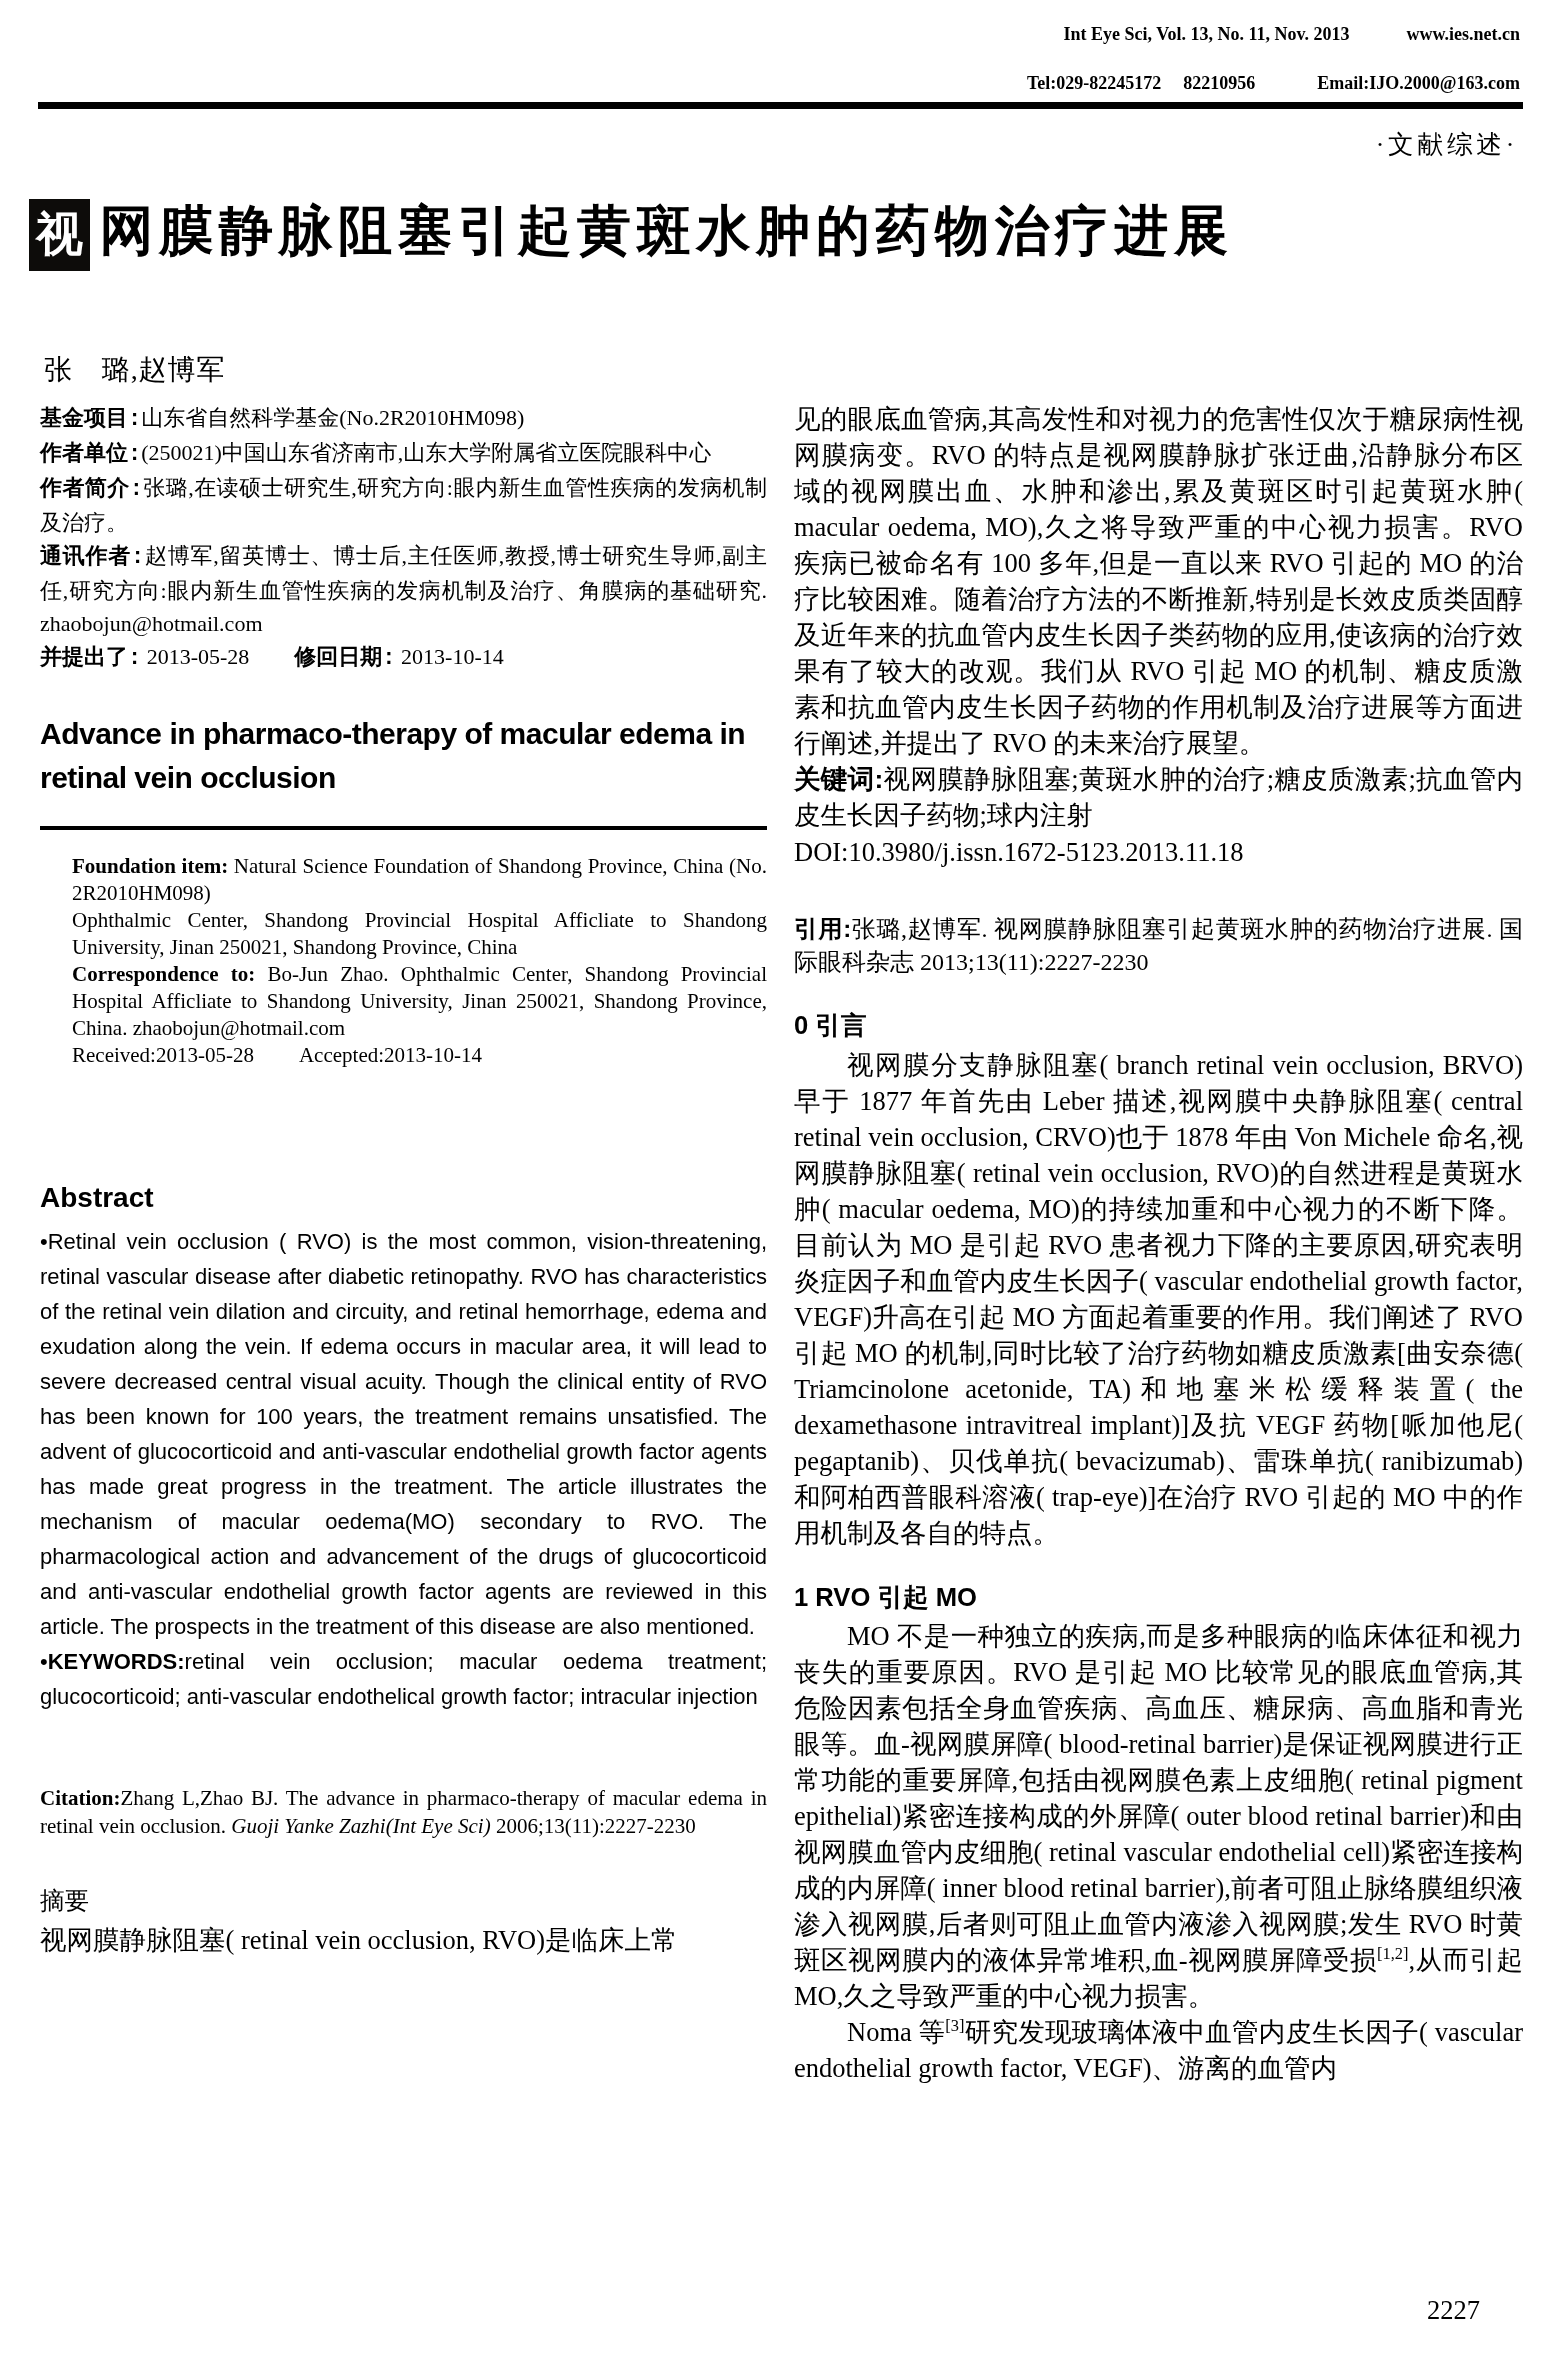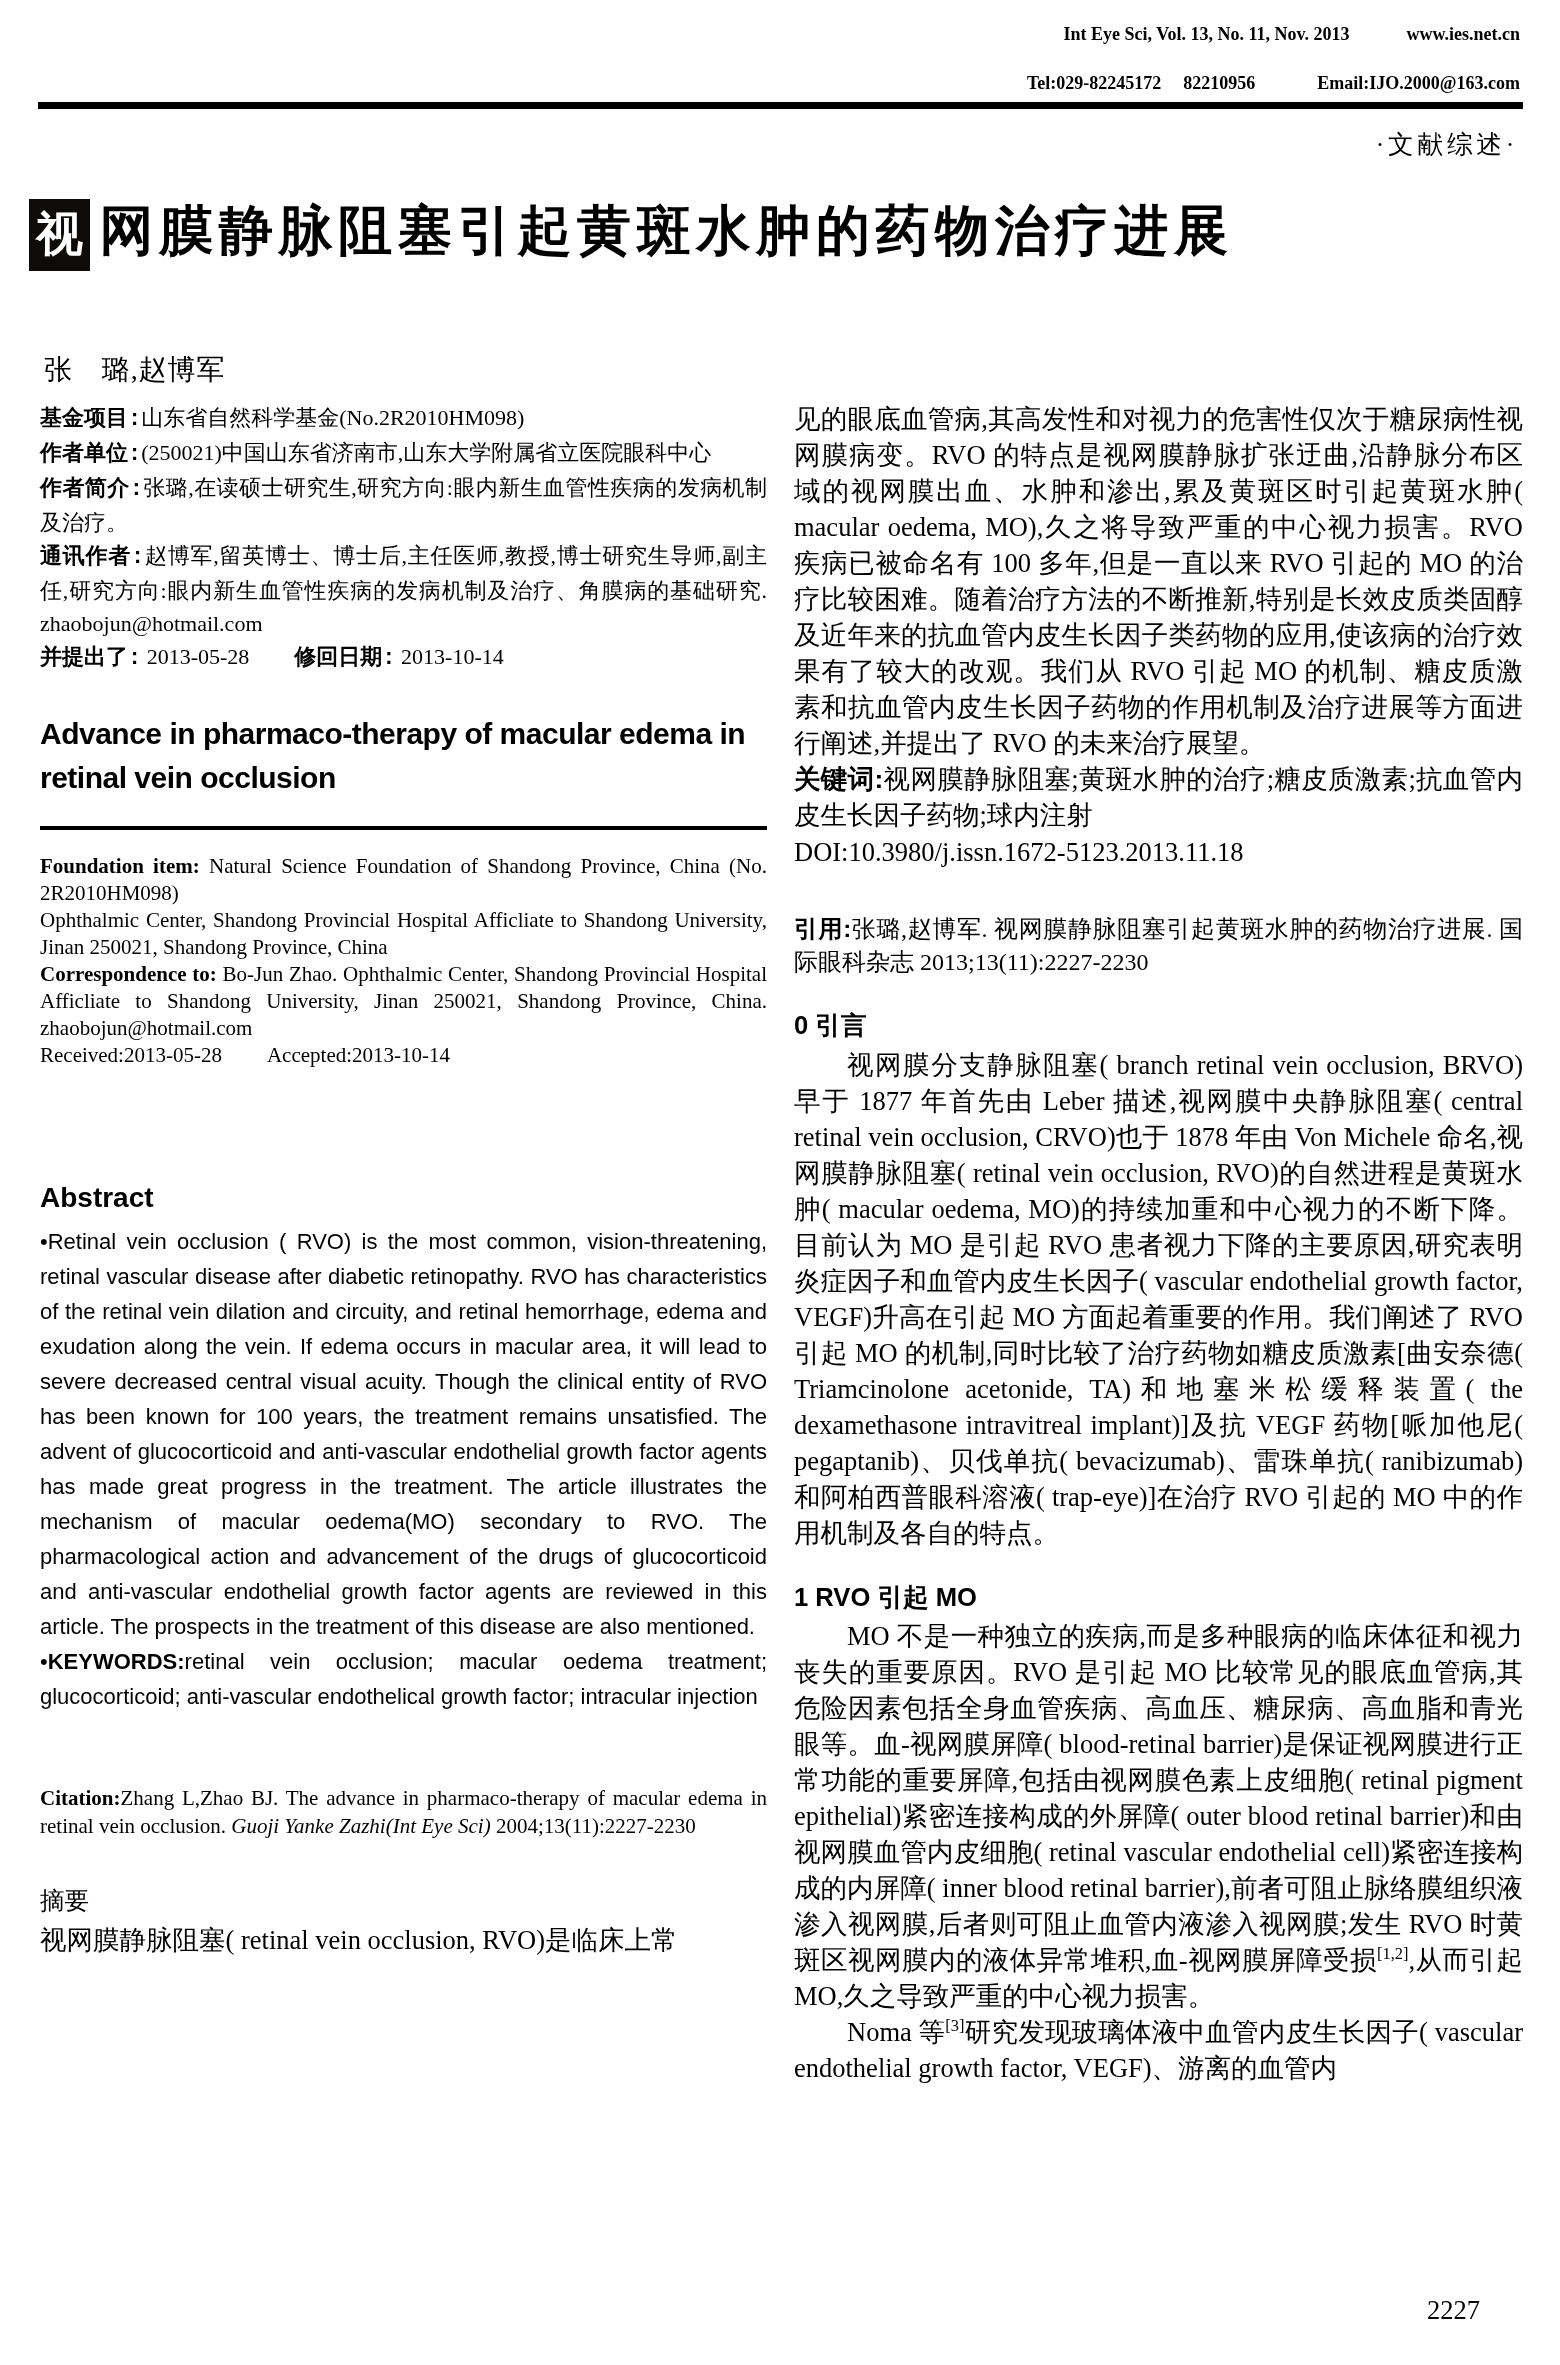--- a/index.html
+++ b/index.html
@@ -42,21 +42,21 @@
   #col-left{position:absolute;left:40px;top:401px;width:727px;}
   #col-right{position:absolute;left:794px;top:401px;width:729px;}
 
   
   .notes p{margin:0;font-size:22px;line-height:33px;text-align:justify;}
   .notes .seg-b{font-family:Liberation Mono, monospace;font-weight:bold;}
   #title-en{margin-top:37px;font-family:"Liberation Sans",sans-serif;font-weight:bold;
     font-size:30px;line-height:44px;letter-spacing:-0.5px;}
   #authors-en{margin-top:31px;font-family:"Liberation Sans",sans-serif;font-weight:bold;font-size:24.6px;}
   #rule-mid{margin-top:25.6px;width:100%;height:4.7px;background:#000;}
-  .foundation{margin-top:23px;}
+  .foundation{margin-top:23px;margin-left:32px;}
   .foundation p{margin:0;font-size:21px;line-height:27px;text-align:justify;}
   .foundation .seg-b{font-weight:bold;}
   #abstract-h{margin-top:113px;font-family:"Liberation Sans",sans-serif;font-weight:bold;font-size:28px;}
   .abs{margin-top:9.5px;}
   .abs p{margin:0;font-family:"Liberation Sans",sans-serif;font-size:22px;line-height:35px;text-align:justify;}
   .abs .seg-b{font-weight:bold;}
   .citation{margin-top:70px;}
   .citation p{margin:0;font-size:21px;line-height:28px;text-align:justify;}
   .citation .seg-b{font-weight:bold;}
   #abstract-cn-h{margin-top:44px;font-family:"Liberation Sans",sans-serif;font-weight:normal;font-size:24.6px;}
@@ -112,21 +112,21 @@
     <p><span>Received:2013-05-28</span><span class="gap" style="width: 45px;"></span><span>Accepted:2013-10-14</span></p>
   </div>
 
   <div id="abstract-h">Abstract</div>
   <div class="abs">
     <p><span>•Retinal vein occlusion ( RVO) is the most common, vision-threatening, retinal vascular disease after diabetic retinopathy. RVO has characteristics of the retinal vein dilation and circuity, and retinal hemorrhage, edema and exudation along the vein. If edema occurs in macular area, it will lead to severe decreased central visual acuity. Though the clinical entity of RVO has been known for 100 years, the treatment remains unsatisfied. The advent of glucocorticoid and anti-vascular endothelial growth factor agents has made great progress in the treatment. The article illustrates the mechanism of macular oedema(MO) secondary to RVO. The pharmacological action and advancement of the drugs of glucocorticoid and anti-vascular endothelial growth factor agents are reviewed in this article. The prospects in the treatment of this disease are also mentioned.</span></p>
     <p><span>•</span><span class="seg-b">KEYWORDS:</span><span>retinal vein occlusion; macular oedema treatment; glucocorticoid; anti-vascular endothelical growth factor; intracular injection</span></p>
   </div>
 
   <div class="citation">
-    <p><span class="seg-b">Citation:</span><span>Zhang L,Zhao BJ. The advance in pharmaco-therapy of macular edema in retinal vein occlusion. </span><span class="seg-i">Guoji Yanke Zazhi(Int Eye Sci)</span><span> 2004;13(11):2227-2230</span></p>
+    <p><span class="seg-b">Citation:</span><span>Zhang L,Zhao BJ. The advance in pharmaco-therapy of macular edema in retinal vein occlusion. </span><span class="seg-i">Guoji Yanke Zazhi(Int Eye Sci)</span><span> 2006;13(11):2227-2230</span></p>
   </div>
 
   <div id="abstract-cn-h">摘要</div>
   <div id="abstract-cn-line">视网膜静脉阻塞( retinal vein occlusion, RVO)是临床上常</div>
 </div>
 
 <div id="col-right">
   <p class="cnbody">见的眼底血管病,其高发性和对视力的危害性仅次于糖尿病性视网膜病变。RVO 的特点是视网膜静脉扩张迂曲,沿静脉分布区域的视网膜出血、水肿和渗出,累及黄斑区时引起黄斑水肿( macular oedema, MO),久之将导致严重的中心视力损害。RVO 疾病已被命名有 100 多年,但是一直以来 RVO 引起的 MO 的治疗比较困难。随着治疗方法的不断推新,特别是长效皮质类固醇及近年来的抗血管内皮生长因子类药物的应用,使该病的治疗效果有了较大的改观。我们从 RVO 引起 MO 的机制、糖皮质激素和抗血管内皮生长因子药物的作用机制及治疗进展等方面进行阐述,并提出了 RVO 的未来治疗展望。</p>
   <p class="cnbody"><span class="seg-b">关键词:</span><span>视网膜静脉阻塞;黄斑水肿的治疗;糖皮质激素;抗血管内皮生长因子药物;球内注射</span></p>
   <p class="cnbody" id="doi-line">DOI:10.3980/j.issn.1672-5123.2013.11.18</p>

